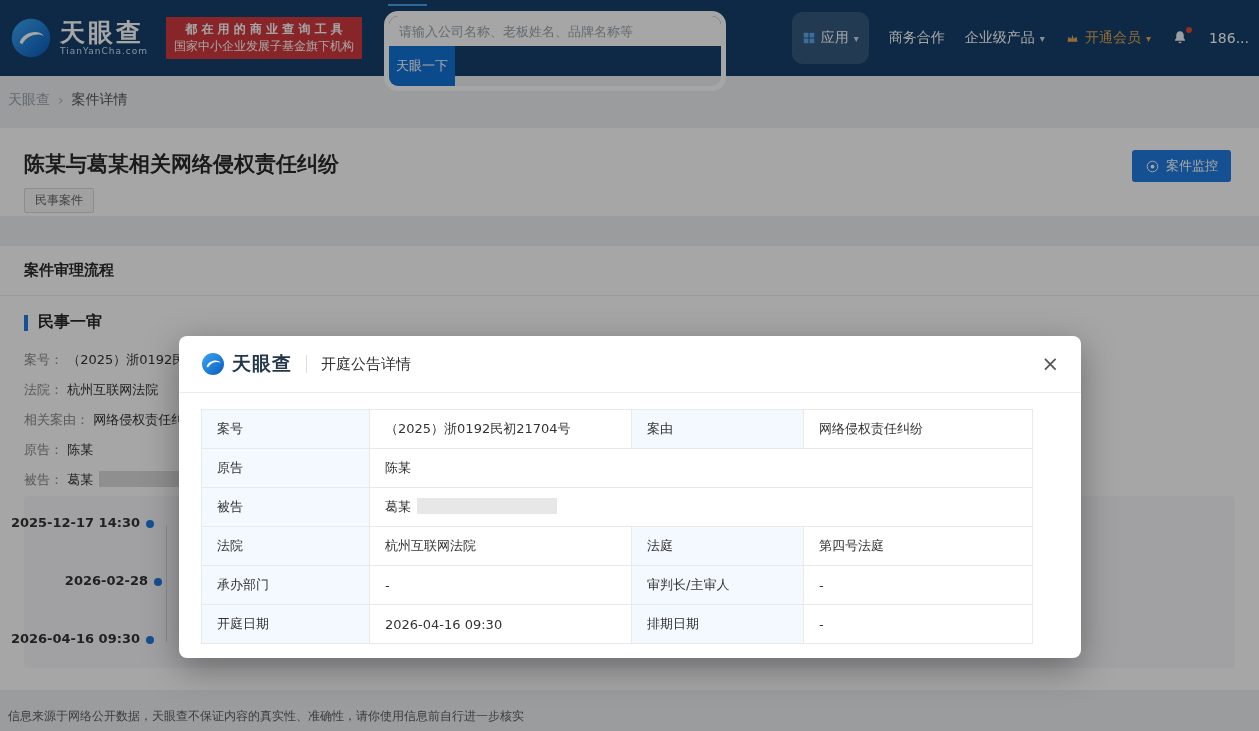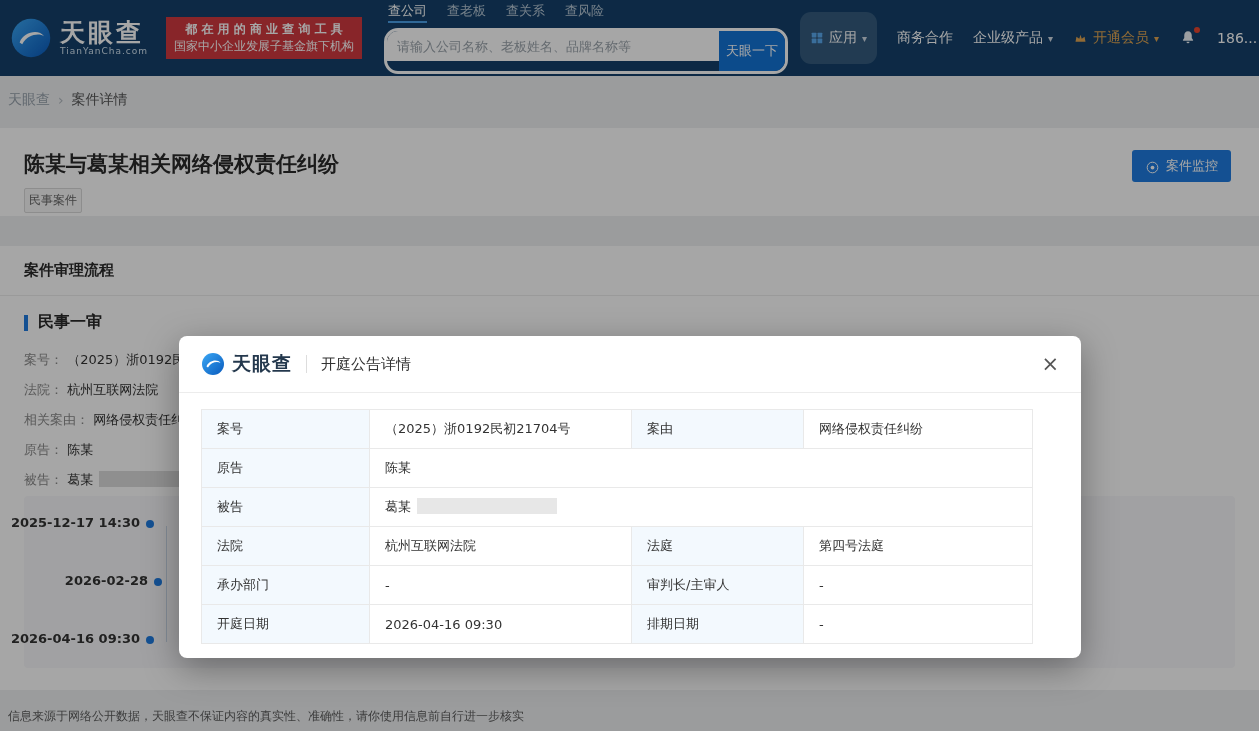--- a/index.html
+++ b/index.html
@@ -25,21 +25,21 @@
   .logo-text .domain { color:#cfe0ef; font-size:9px; letter-spacing:1px; }
   .badge {
     background:#d23a40; color:#fff; font-size:12px; line-height:17px;
     padding:4px 8px; text-align:center; margin-left:6px; white-space:nowrap;
   }
   .badge .l1 { font-weight:600; }
   .search-area { display:flex; flex-direction:column; margin-left:10px; }
   .search-tabs { display:flex; gap:20px; font-size:13px; color:#b6c6d4; padding:0 0 5px 4px; }
   .search-tabs .tab { cursor:pointer; padding-bottom:1px; }
   .search-tabs .tab.active { color:#fff; border-bottom:2px solid #4aa0e8; }
-  .search-bar { display:flex; border:3px solid #ffffff; border-radius:14px; overflow:hidden; }
+  .search-bar { display:flex; border:5px solid #ffffff; border-radius:14px; overflow:hidden;flex-direction:column; }
   .search-input {
     width:332px; height:30px; border:none; outline:none;
     padding:0 10px; font-size:13px; color:#333;
     font-family:"DejaVu Sans","Liberation Sans",sans-serif;
   }
   .search-input::placeholder { color:#9aa3ab; }
   .search-btn {
     width:66px; height:40px; background:#1373d6; color:#fff; border:none;
     font-size:13px; cursor:pointer;
     font-family:"DejaVu Sans","Liberation Sans",sans-serif;
@@ -66,26 +66,26 @@
   .bc-cur { color:#555; }
 
   
   .case-header {
     position:absolute; top:128px; left:0; right:0; height:88px;
     background:#fff; padding:22px 24px 0;
   }
   .case-title { font-size:21px; font-weight:700; color:#2a2a2a; }
   .case-tag {
     display:inline-block; margin-top:10px; font-size:12px; color:#666;
-    border:1px solid #d9d9d9; background:#f7f7f7; padding:3px 4px; border-radius:2px;
+    border:1px solid #d9d9d9; background:#f7f7f7; padding:3px 10px; border-radius:2px;
   }
   .monitor-btn {
     position:absolute; right:28px; top:22px;
     background:#1f7ce0; color:#fff; border:none; border-radius:3px;
-    font-size:13px; padding:7px 13px; display:flex; align-items:flex-end; gap:6px;
+    font-size:13px; padding:7px 13px; display:flex; align-items:center; gap:6px;
     cursor:pointer; font-family:"DejaVu Sans","Liberation Sans",sans-serif;
   }
 
   
   .case-flow {
     position:absolute; top:246px; left:0; right:0; height:444px; background:#fff;
   }
   .flow-header {
     padding:15px 24px; font-size:15px; font-weight:700; color:#2a2a2a;
     border-bottom:1px solid #ededed;

